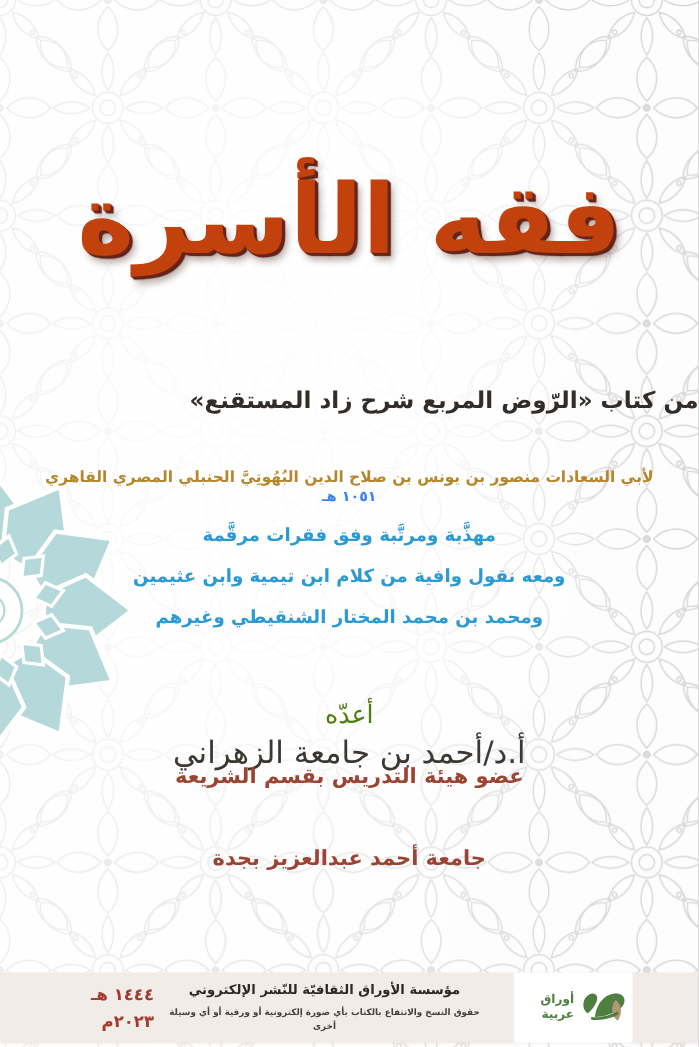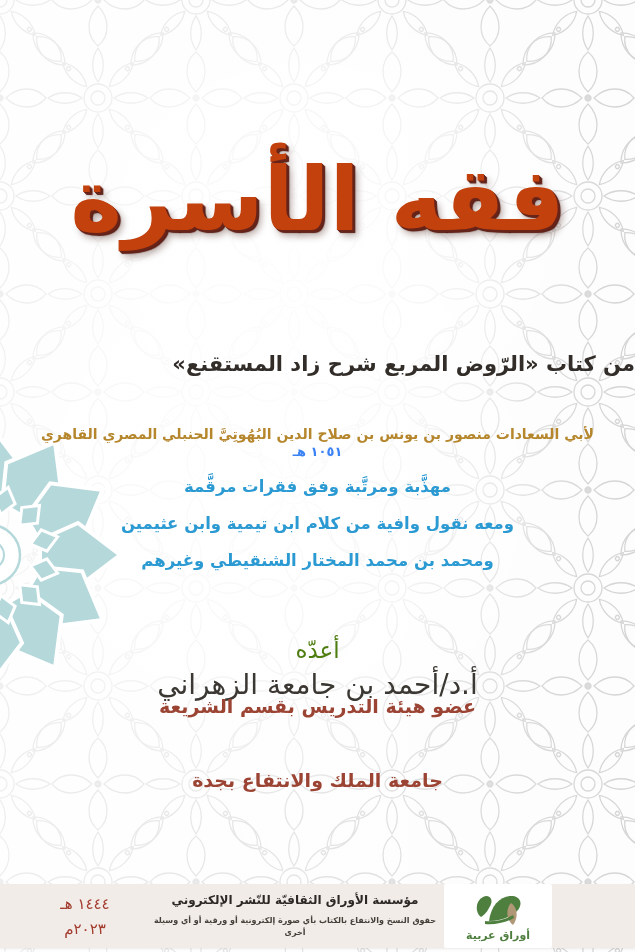--- a/index.html
+++ b/index.html
@@ -40,32 +40,32 @@
   .preparer-name  { top:668px; font-size:28px; color:#3b3733; }
   .preparer-title { top:695px; font-size:19px; font-weight:bold; color:#9c4434; }
   .preparer-univ  { top:769px; font-size:19px; font-weight:bold; color:#9c4434; }
   .footer-bar {
     position:absolute; left:0; top:884px; width:635px; height:64px;
     background:#f2ece8; z-index:3;
     box-shadow:0 1px 2px rgba(0,0,0,0.08);
   }
   .footer-dates {
     position:absolute; left:30px; top:8px; width:110px;
-    text-align:center; color:#a23b2d; font-weight:normal; font-size:15px; line-height:25px;
+    text-align:right; color:#a23b2d; font-weight:bold; font-size:15px; line-height:25px;
     direction:rtl;
   }
   .footer-center {
     position:absolute; left:150px; top:4px; width:290px; text-align:center;
   }
   .publisher-name { font-size:12px; font-weight:bold; color:#2c2825; line-height:24px; }
   .copyright { font-size:8px; font-weight:bold; color:#46403a; line-height:12px; margin-top:3px; }
   .logo-box {
-    position:absolute; right:83px; top:0; width:108px; height:64px;
+    position:absolute; right:60px; top:0; width:108px; height:64px;
     background:#ffffff; border-radius:2px;
-    display:flex; flex-direction:column; align-items:center; justify-content:center;margin-left:22px;
+    display:flex; align-items:center; justify-content:center;margin-left:22px;
   }
   .logo-text { font-size:11px; font-weight:bold; color:#4e7f3e; margin-top:-2px; }
 </style>
 </head>
 <body>
 
 <div class="page">
 
   <svg class="bg-pattern-layer" width="635" height="952" xmlns="http://www.w3.org/2000/svg">
     <defs>
@@ -217,21 +217,21 @@
 
   <div class="txt features">
     <div>مهذَّبة ومرتَّبة وفق فقرات مرقَّمة</div>
     <div>ومعه نقول وافية من كلام ابن تيمية وابن عثيمين</div>
     <div>ومحمد بن محمد المختار الشنقيطي وغيرهم</div>
   </div>
 
   <div class="txt prepared-label">أعدّه</div>
   <div class="txt preparer-name">أ.د/أحمد بن جامعة الزهراني</div>
   <div class="txt preparer-title">عضو هيئة التدريس بقسم الشريعة</div>
-  <div class="txt preparer-univ">جامعة الملك والانتفاع بجدة</div>
+  <div class="txt preparer-univ">جامعة أحمد عبدالعزيز بجدة</div>
 
   <div class="footer-bar">
 
     <div class="footer-dates">
       <div>١٤٤٤ هـ</div>
       <div>٢٠٢٣م</div>
     </div>
 
     <div class="footer-center">
       <div class="publisher-name">مؤسسة الأوراق الثقافيّة للنّشر الإلكتروني</div>

